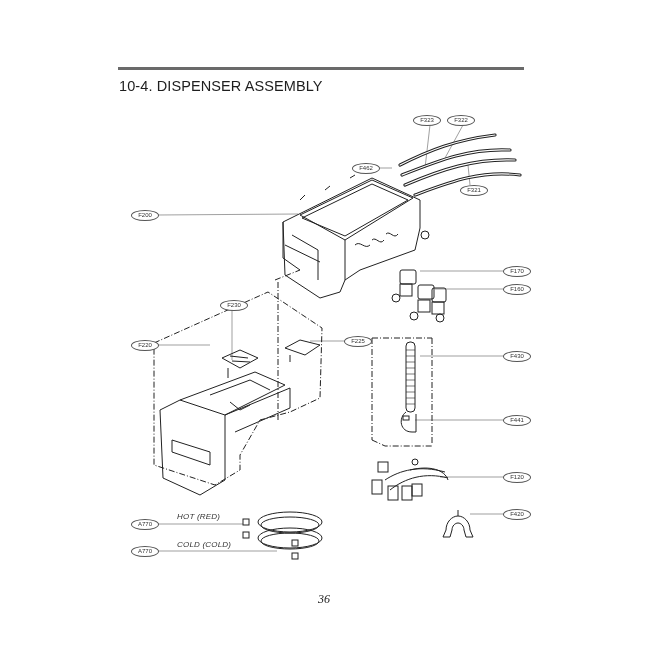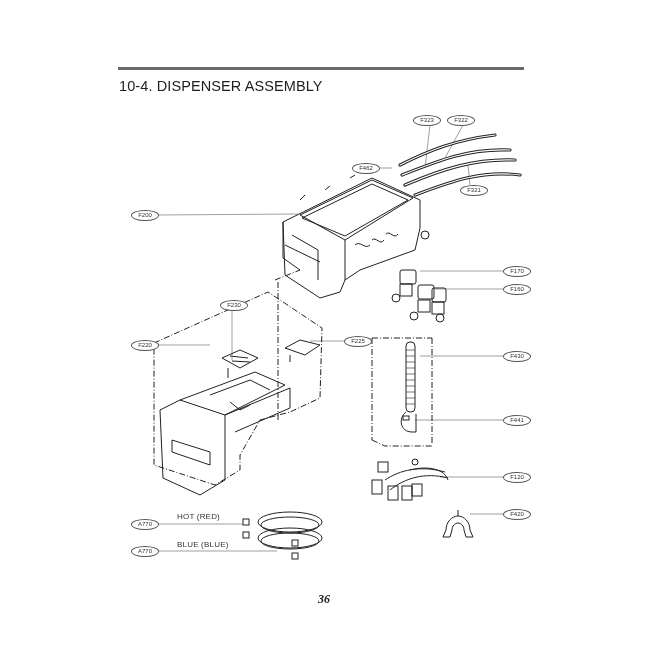--- a/index.html
+++ b/index.html
@@ -1,22 +1,22 @@
 <!DOCTYPE html>
 <html><head>
   <meta charset="utf-8">
   <style>
     html, body { margin: 0; padding: 0; background: #ffffff; }
     body { width: 650px; height: 650px; position: relative; overflow: hidden; font-family: "Liberation Sans", sans-serif; color: #222; }
     .rule { position: absolute; left: 118px; top: 67px; width: 406px; height: 3px; background: #6a6a6a; }
     .title { position: absolute; left: 119px; top: 78px; font-size: 14.5px; letter-spacing: 0.1px; color: #1e1e1e; }
-    .page-num { position: absolute; left: 318px; top: 592px; font-family: "Liberation Serif", serif; font-weight: bold; font-style: italic; font-size: 12px; color: #222; }
+    .page-num { position: absolute; left: 318px; top: 592px; font-family: "Liberation Serif", serif; font-weight: normal; font-style: italic; font-size: 12px; color: #222; }
     svg.diagram { position: absolute; left: 0; top: 0; width: 650px; height: 650px; }
     .callout { position: absolute; height: 9px; min-width: 22px; padding: 0 2px; border: 1px solid #555; border-radius: 50%; font-size: 6px; line-height: 9px; text-align: center; color: #333; background: #fff; box-sizing: content-box; }
-    .wire-label { position: absolute; font-size: 8px; color: #333; letter-spacing: 0.2px; }
+    .wire-label { position: absolute; font-size: 8px; color: #333; letter-spacing: 0.2px; font-style: italic; }
   </style>
 </head>
 <body>
 
 <div class="rule"></div>
 <div class="title">10-4. DISPENSER ASSEMBLY</div>
 
 <svg class="diagram" viewBox="0 0 650 650" xmlns="http://www.w3.org/2000/svg">
   <g fill="none" stroke="#222" stroke-width="1">
 
@@ -154,15 +154,15 @@
 <div class="callout" style="left:131px;top:340px">F220</div>
 <div class="callout" style="left:344px;top:336px">F225</div>
 <div class="callout" style="left:503px;top:351px">F430</div>
 <div class="callout" style="left:503px;top:415px">F441</div>
 <div class="callout" style="left:503px;top:472px">F120</div>
 <div class="callout" style="left:503px;top:509px">F420</div>
 <div class="callout" style="left:131px;top:519px">A770</div>
 <div class="callout" style="left:131px;top:546px">A770</div>
 
 <div class="wire-label" style="left:177px;top:512px">HOT (RED)</div>
-<div class="wire-label" style="left:177px;top:540px">BLUE (BLUE)</div>
+<div class="wire-label" style="left:177px;top:540px">COLD (COLD)</div>
 
 <div class="page-num">36</div>
 
 </body></html>

